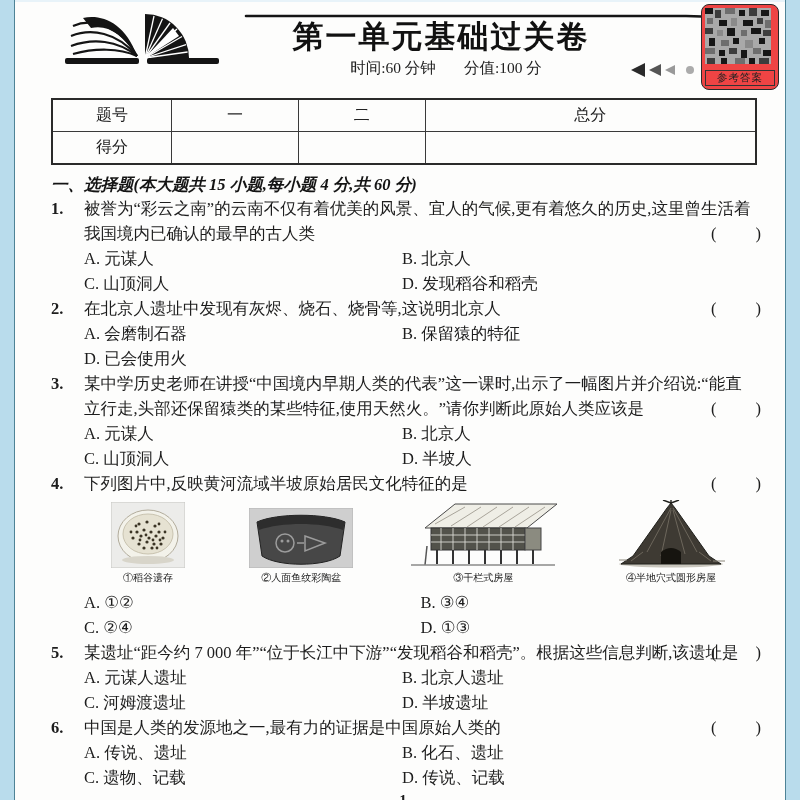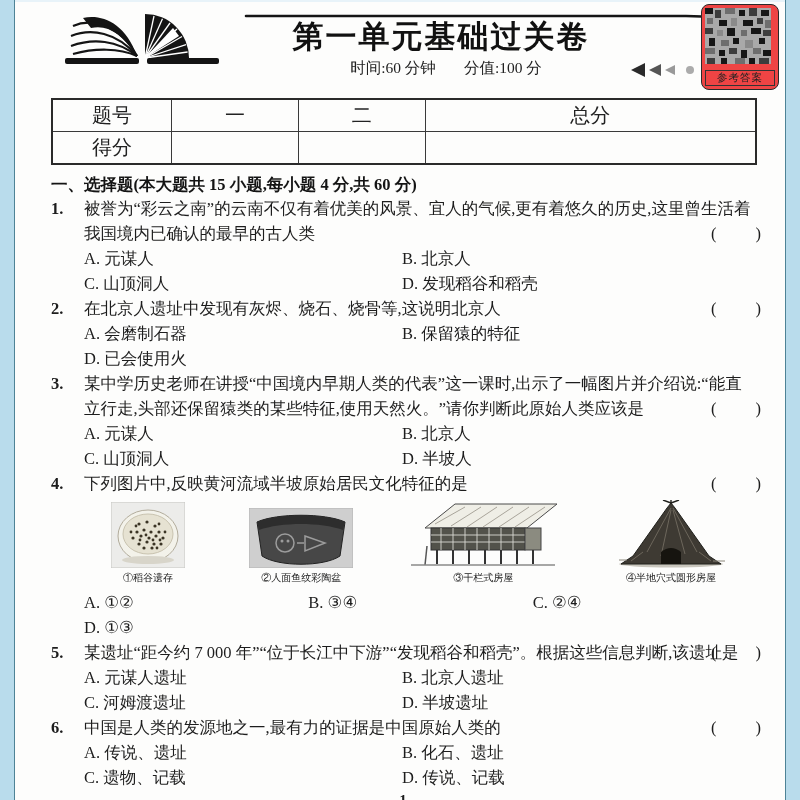--- a/index.html
+++ b/index.html
@@ -41,31 +41,31 @@
     border:1px solid #333;margin-top:2px;text-align:center;
     font-size:10.5px;line-height:14px;color:#222;letter-spacing:1px;
   }
   
   table.score{
     width:100%;border-collapse:collapse;margin-top:10px;
     border:2px solid #2a2a2a;table-layout:fixed;
   }
   table.score td{
     border:1px solid #3a3a3a;height:29px;text-align:center;
-    font-size:20px;color:#222;
+    font-size:16px;color:#222;
   }
   
-  .section{margin-top:8px;font-weight:700;font-size:16.5px;line-height:23px;color:#141414;}
+  .section{margin-top:8px;font-weight:700;font-size:16.5px;line-height:23px;color:#141414;font-style:italic;}
   .q{position:relative;padding-left:33px;font-size:16.5px;line-height:25px;}
   .qnum{position:absolute;left:0;top:0;font-weight:700;}
   .stem{position:relative;}
   .bracket{position:absolute;right:-6px;bottom:0;letter-spacing:2px;}
   .opts{display:grid;grid-template-columns:318px 1fr;}
   .opts span{white-space:nowrap;overflow:hidden;}
-  .opts4{display:grid;grid-template-columns:repeat(3,1fr);margin-top:3px;}
+  .opts4{display:grid;grid-template-columns:repeat(2,1fr);margin-top:3px;}
   .opts4 span{white-space:nowrap;}
   
   .figrow{display:flex;justify-content:space-between;align-items:flex-end;margin-top:4px;}
   .fig{text-align:center;}
   .fig .art{display:flex;align-items:flex-end;justify-content:center;height:68px;}
   .fig .cap{font-size:10px;line-height:18px;margin-top:1px;white-space:nowrap;color:#1a1a1a;}
   
   .footer{text-align:center;font-size:15px;font-weight:700;margin-top:2px;letter-spacing:2px;}
 </style>
 </head>

